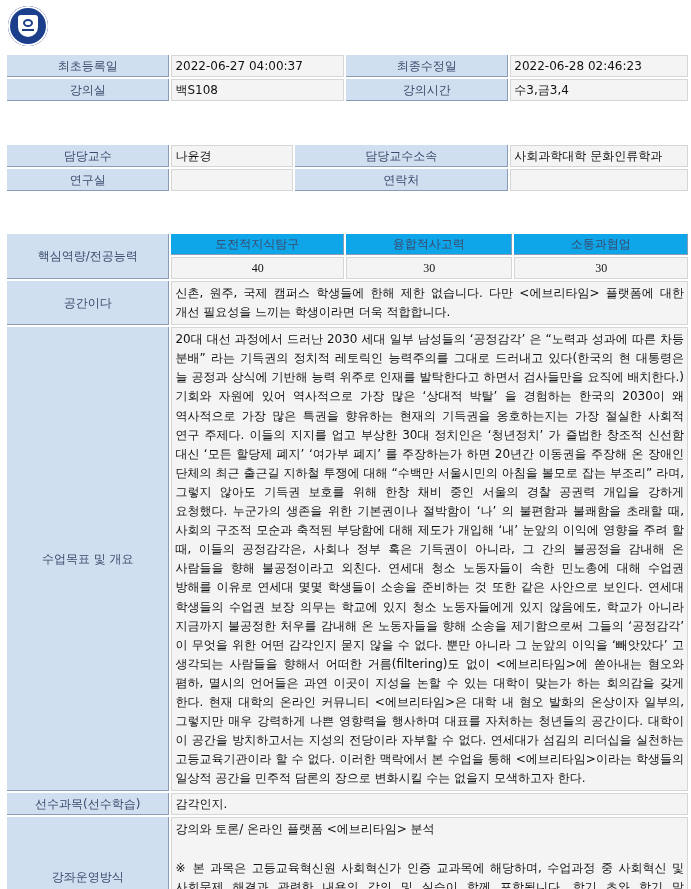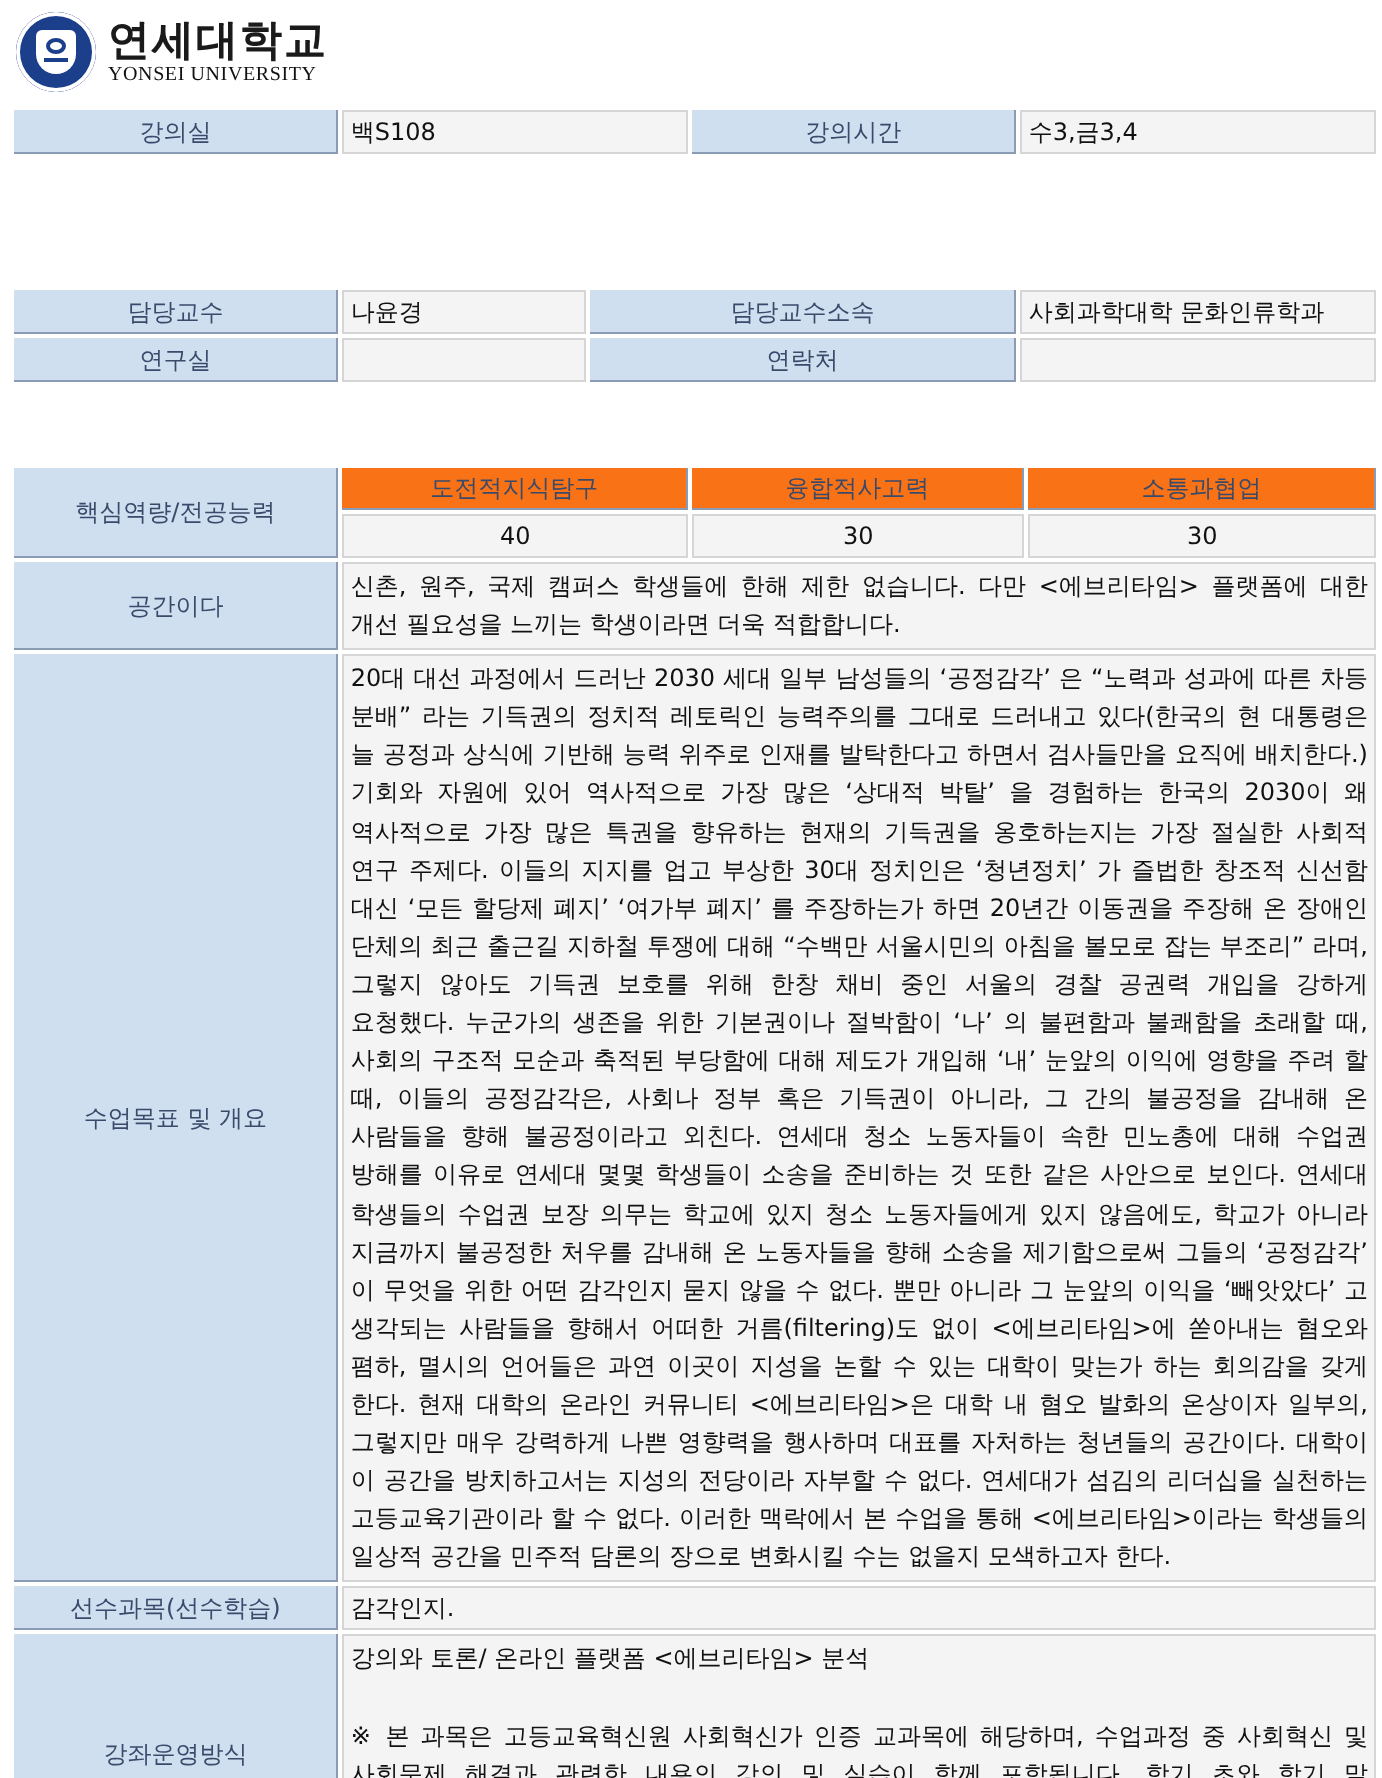--- a/index.html
+++ b/index.html
@@ -16,47 +16,49 @@
                  border-top:2px solid #1c3f8c; }
   .brand { margin-left:6px; display:flex; flex-direction:column; }
   .brand .ko { font-size:21px; font-weight:bold; color:#1a1a1a; line-height:24px; letter-spacing:1px; }
   .brand .en { font-family:"Liberation Serif", serif; font-size:10px; color:#111; line-height:12px; letter-spacing:0.3px; }
 
   table.info { position:absolute; left:5px; border-collapse:separate; border-spacing:2px; table-layout:fixed; }
   table.info td { padding:0 3px; height:20px; vertical-align:middle; line-height:16px; }
   td.lbl { background:#d0dff0; border-right:1px solid #8a9cb4; border-bottom:1px solid #8a9cb4;
            text-align:center; color:#3a4a6a; }
   td.val { background:#f4f4f4; border:1px solid #d6d6d6; color:#111; }
-  td.center { text-align:center; }
-  td.sublbl { background:#f97316; border-right:1px solid #8a9cb4; border-bottom:1px solid #8a9cb4;
+  td.center { text-align:center;font-family:Liberation Serif, serif; }
+  td.sublbl { background:#0ea5e9; border-right:1px solid #8a9cb4; border-bottom:1px solid #8a9cb4;
               text-align:center; color:#3a4a6a; }
   .para { line-height:19.1px; text-align:justify; padding:2px 0; word-break:keep-all; }
   .pre { white-space:pre-line; }
 </style>
 </head>
 <body>
 
 <div class="header">
   <div class="seal">
       <div class="inner"></div>
     </div>
-  <div class="brand">
-    <span class="ko">연세대학교</span>
-    <span class="en">YONSEI UNIVERSITY</span>
-  </div>
 </div>
 
 <table class="info" style="top:53px; width:685px;">
   <colgroup>
       <col style="width:160px">
       <col style="width:170px">
       <col style="width:160px">
       <col style="width:175px">
     </colgroup>
   <tbody>
+      <tr>
+    <td class="lbl">최초등록일</td>
+    <td class="val">2022-06-27 04:00:37</td>
+    <td class="lbl">최종수정일</td>
+    <td class="val">2022-06-28 02:46:23</td>
+  </tr>
   <tr>
     <td class="lbl">강의실</td>
     <td class="val">백S108</td>
     <td class="lbl">강의시간</td>
     <td class="val">수3,금3,4</td>
   </tr>
 </tbody>
   </table>
 
 <table class="info" style="top:143px; width:685px;">

